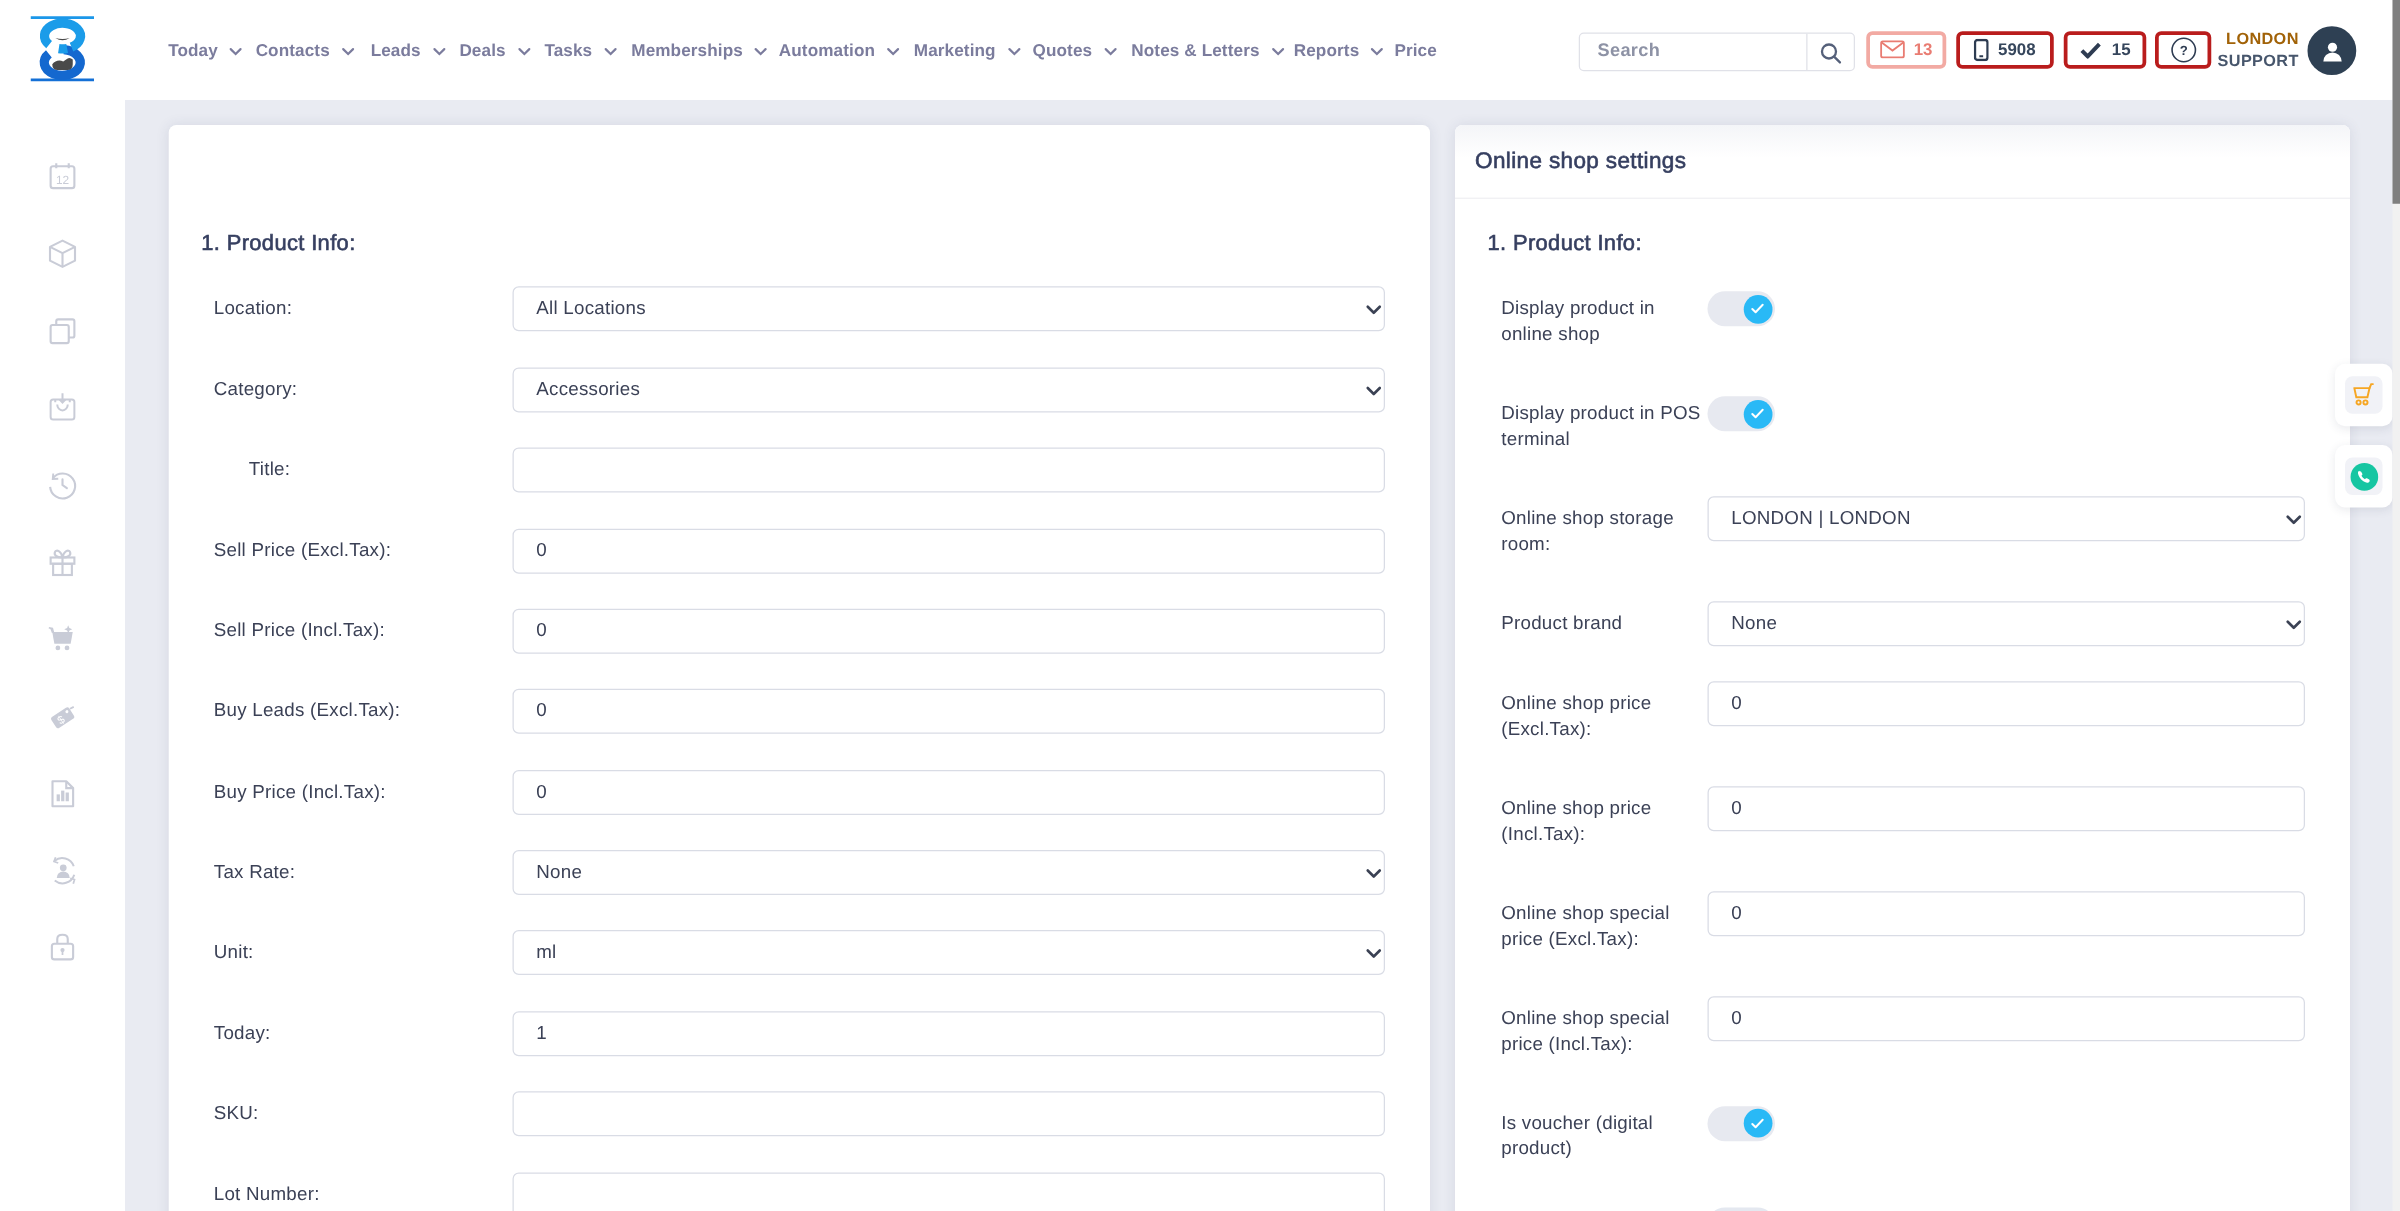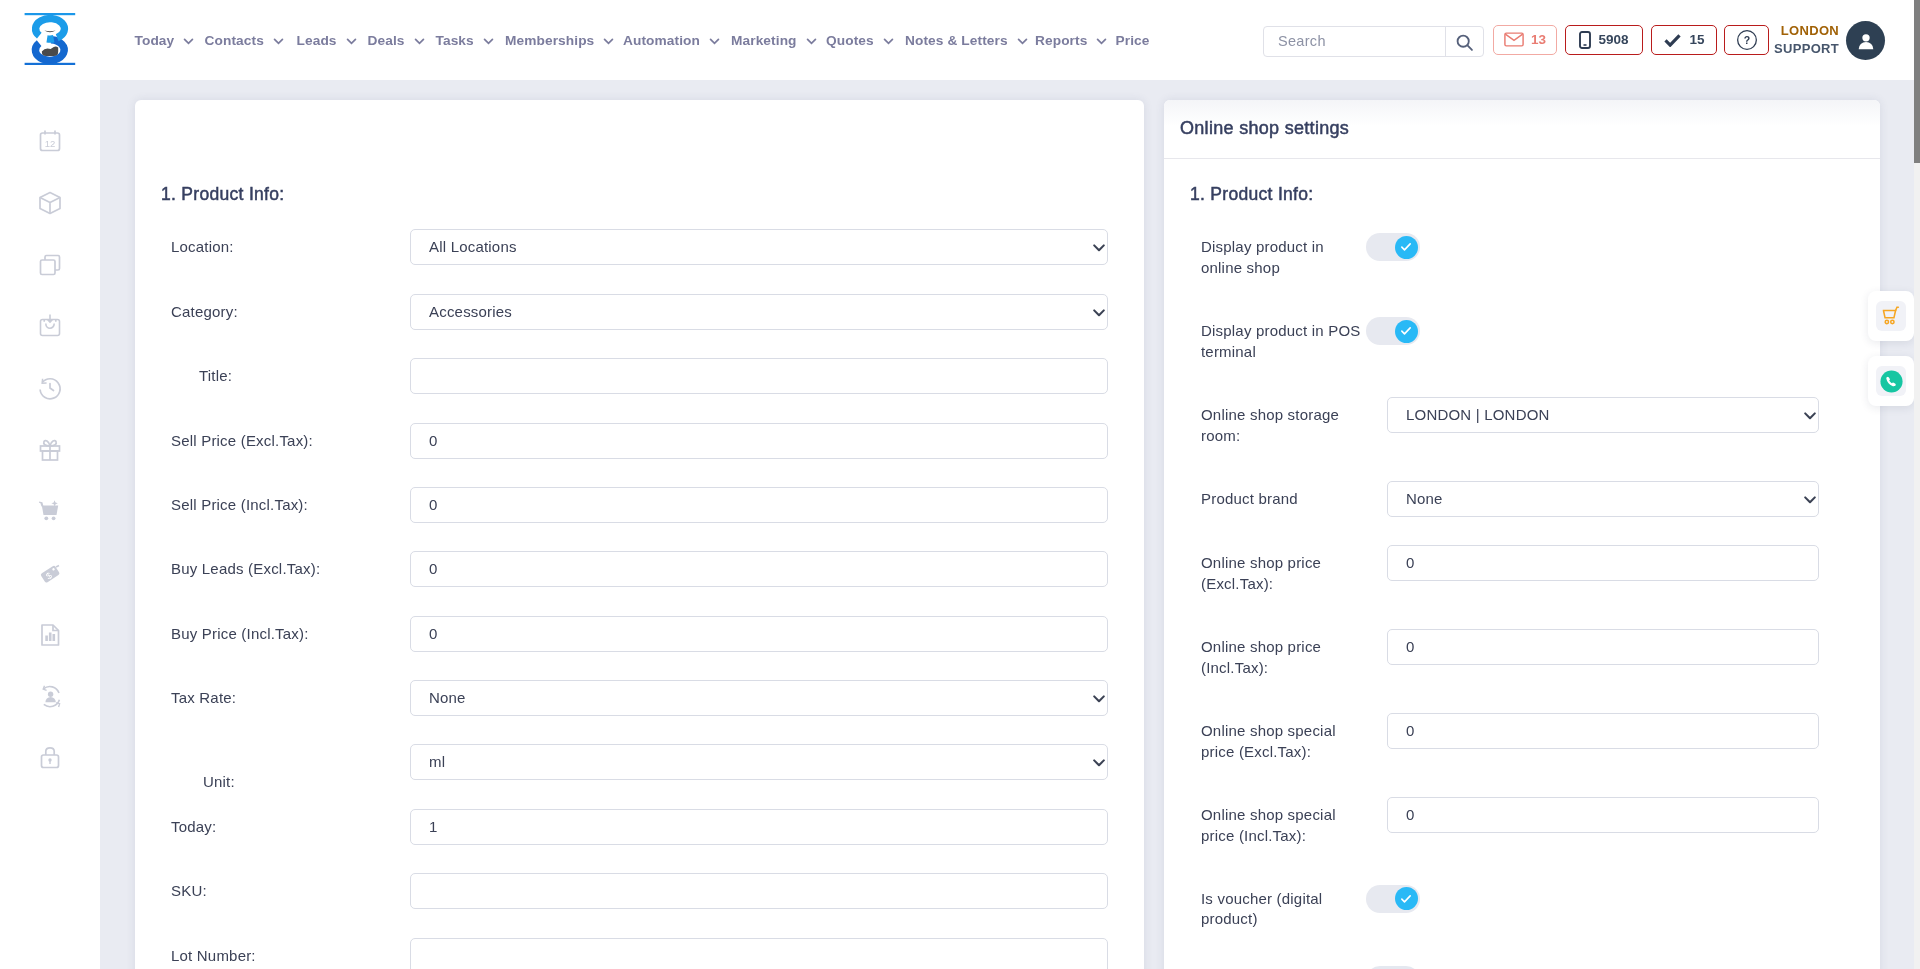--- a/index.html
+++ b/index.html
@@ -8,25 +8,25 @@
 
 
 #navbar { position:absolute; left:0; top:0; width:1920px; height:80px; background:#fff; z-index:5; }
 .menuitem { position:absolute; top:0; height:80px; display:flex; align-items:center; gap:9px;
   font-size:13.7px; font-weight:600; color:#7b7c9d; letter-spacing:0.1px; }
 .menuitem svg { margin-top:2px; }
 
 
 #searchbox { position:absolute; left:1263px; top:26px; width:221px; height:31px;
   border:1px solid #e0e1e8; border-radius:4px; background:#fff; }
-#searchbox .ph { position:absolute; left:14px; top:6px; font-size:14.5px; color:#8d92a5; font-weight:400; letter-spacing:0.3px;}
+#searchbox .ph { position:absolute; left:14px; top:6px; font-size:14.5px; color:#8d92a5; font-weight:700; letter-spacing:0.3px;}
 #searchbox .sep { position:absolute; right:37px; top:0; width:1px; height:29px; background:#e0e1e8; }
 #searchbox svg { position:absolute; right:8px; top:5px; }
 
-.badge { position:absolute; top:25px; height:29.5px; border-radius:5px; border:1px solid #b91c1c;
+.badge { position:absolute; top:25px; height:29.5px; border-radius:5px; border:3px solid #b91c1c;
   display:flex; align-items:center; justify-content:center; gap:7px; background:#fff;
   font-size:13.5px; font-weight:600; color:#36465c; }
 .badge.red { border-color:#f2aaa3; color:#e97c72; }
 
 #username { position:absolute; top:22px; left:1739px; width:100px; text-align:right;
   font-size:13px; font-weight:700; line-height:18px; letter-spacing:0.3px; }
 #avatar { position:absolute; left:1846px; top:21px; width:39px; height:39px; border-radius:50%;
   background:#2e4053; display:flex; align-items:center; justify-content:center; }
 
 
@@ -41,21 +41,21 @@
 .phead { position:absolute; left:0; top:0; right:0; height:59px; border-bottom:1px solid #e7e7ec;
   background:linear-gradient(#f4f5f8, #ffffff 45%); border-radius:6px 6px 0 0; }
 .phead span { position:absolute; left:16px; top:18px; font-size:18px; font-weight:400; -webkit-text-stroke:0.5px #363f60; color:#363f60; letter-spacing:0.3px; }
 .sectitle { position:absolute; font-size:17.5px; font-weight:400; -webkit-text-stroke:0.5px #363f60; color:#363f60; letter-spacing:0.3px; }
 .flabel { position:absolute; font-size:15px; color:#3b4156; font-weight:400; line-height:20.5px; letter-spacing:0.2px; }
 .ctrl { position:absolute; height:36px; background:#fff; border:1px solid #d9dce5; border-radius:5px;
   font-size:15px; color:#3b4156; letter-spacing:0.2px; }
 .ctrl .txt { position:absolute; left:18px; top:8px; }
 .ctrl svg.chev { position:absolute; right:1px; top:11px; }
 .c1 { left:275px; width:698px; }
-.c2 { left:202px; width:432px;margin-left:21px; }
+.c2 { left:202px; width:478px; }
 
 
 .toggle { position:absolute; width:54px; height:28px; border-radius:14px; background:#e7e9f0; }
 .toggle .knob { position:absolute; right:2.5px; top:2.5px; width:23px; height:23px; border-radius:50%;
   background:#29b9f6; display:flex; align-items:center; justify-content:center; }
 
 
 .fcard { position:absolute; left:1868px; width:46px; height:50px; background:#fff; border-radius:8px;
   box-shadow:0 2px 8px rgba(40,50,80,0.10); z-index:6; }
 .fcard .inner { position:absolute; left:8px; top:10px; width:30px; height:30px; border-radius:6px;
@@ -268,21 +268,21 @@
     <div class="ctrl c1" style="top:515.5px;">
       <span class="txt">0</span>
     </div>
     <div class="flabel" style="left:36px; top:588px;">Tax Rate:</div>
     <div class="ctrl c1" style="top:580px;">
       <span class="txt">None</span>
       <svg class="chev" width="14" height="14" viewBox="0 0 16 16" fill="none" stroke="#3b4254" stroke-width="2.4">
         <path d="M2.5 5 L8 10.5 L13.5 5" stroke-linecap="round" stroke-linejoin="round"></path>
       </svg>
     </div>
-    <div class="flabel" style="left:36px; top:672px;margin-left:32px;">Unit:</div>
+    <div class="flabel" style="left:36px; top:652px;">Unit:</div>
     <div class="ctrl c1" style="top:644px;">
       <span class="txt">ml</span>
       <svg class="chev" width="14" height="14" viewBox="0 0 16 16" fill="none" stroke="#3b4254" stroke-width="2.4">
         <path d="M2.5 5 L8 10.5 L13.5 5" stroke-linecap="round" stroke-linejoin="round"></path>
       </svg>
     </div>
     <div class="flabel" style="left:36px; top:717px;">Today:</div>
     <div class="ctrl c1" style="top:709px;">
       <span class="txt">1</span>
     </div>

